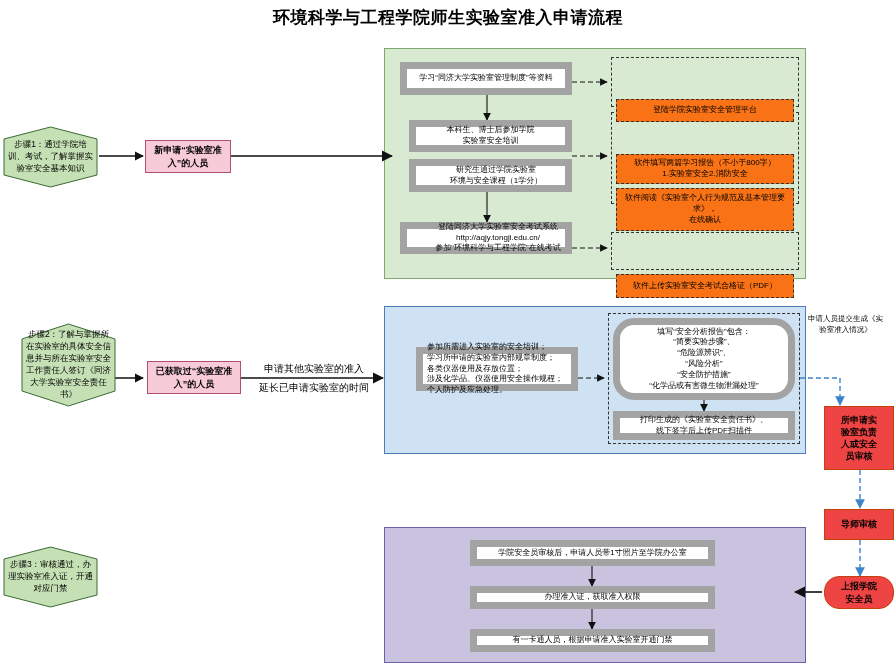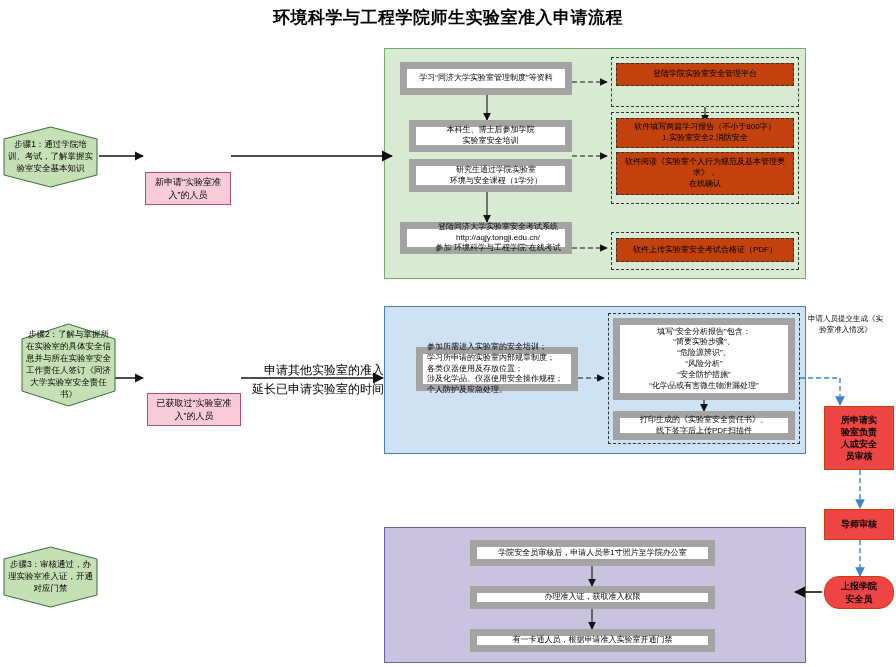--- a/index.html
+++ b/index.html
@@ -56,23 +56,22 @@
     line-height: 1.4;
     white-space: pre-line;
     padding: 0 6px;
     box-sizing: border-box;
   }
   
   .actor {
     background: #f8cbd8;
     border: 1px solid #b05070;
     font-size: 9px;
-    font-weight: normal;
+    font-weight: bold;
     padding: 3px;
-    margin-top: 32px;
   }
   
   .panel {
     position: absolute;
     box-sizing: border-box;
   }
   .panel-green {
     background: #d9ead3;
     border: 1px solid #7fa86f;
   }
@@ -85,45 +84,46 @@
     border: 1px solid #6b5fa8;
   }
   
   .wbox {
     background: #ffffff;
     border: 7px solid #a3a3a3;
     font-size: 8px;
     padding: 3px 4px;
   }
   .dbox {
-    background: #c2410c;
+    background: #f97316;
     border: 1px dashed #333333;
     font-size: 8px;
     padding: 3px 4px;
+    margin-top: 36px;
   }
   .dashgroup {
     position: absolute;
     border: 1px dashed #333;
     box-sizing: border-box;
     background: transparent;
   }
   
   .rbox {
     background: #ef4444;
     border: 1px solid #c2410c;
     font-size: 9px;
     font-weight: bold;
     padding: 12px;
   }
   .label {
     position: absolute;
-    font-size: 12px;
+    font-size: 10px;
     line-height: 1.4;
     white-space: pre-line;
-    text-align: right;
+    text-align: center;
   }
   svg.arrows {
     position: absolute;
     left: 0;
     top: 0;
     width: 896px;
     height: 667px;
     pointer-events: none;
   }
 </style>
@@ -240,21 +240,21 @@
 在线确认</div>
 
 <div class="node dbox" style="left:616px; top:238px; width:178px; height:24px;">软件上传实验室安全考试合格证（PDF）</div>
 
 <div class="node wbox" style="left:416px; top:347px; width:162px; height:44px; text-align:left; justify-content:flex-start;">参加所需进入实验室的安全培训；
 学习所申请的实验室内部规章制度；
 各类仪器使用及存放位置；
 涉及化学品、仪器使用安全操作规程；
 个人防护及应急处理。</div>
 
-<div class="node wbox" style="left:613px; top:318px; width:182px; height:82px;">填写“安全分析报告”包含：
+<div class="node wbox" style="left:613px; top:318px; width:182px; height:82px;border-radius:21px;">填写“安全分析报告”包含：
 “简要实验步骤”、
 “危险源辨识”、
 “风险分析”
 “安全防护措施”
 “化学品或有害微生物泄漏处理”</div>
 
 <div class="node wbox" style="left:613px; top:411px; width:182px; height:29px;">打印生成的《实验室安全责任书》、
 线下签字后上传PDF扫描件</div>
 
 <div class="node wbox" style="left:470px; top:540px; width:245px; height:26px;">学院安全员审核后，申请人员带1寸照片至学院办公室</div>

